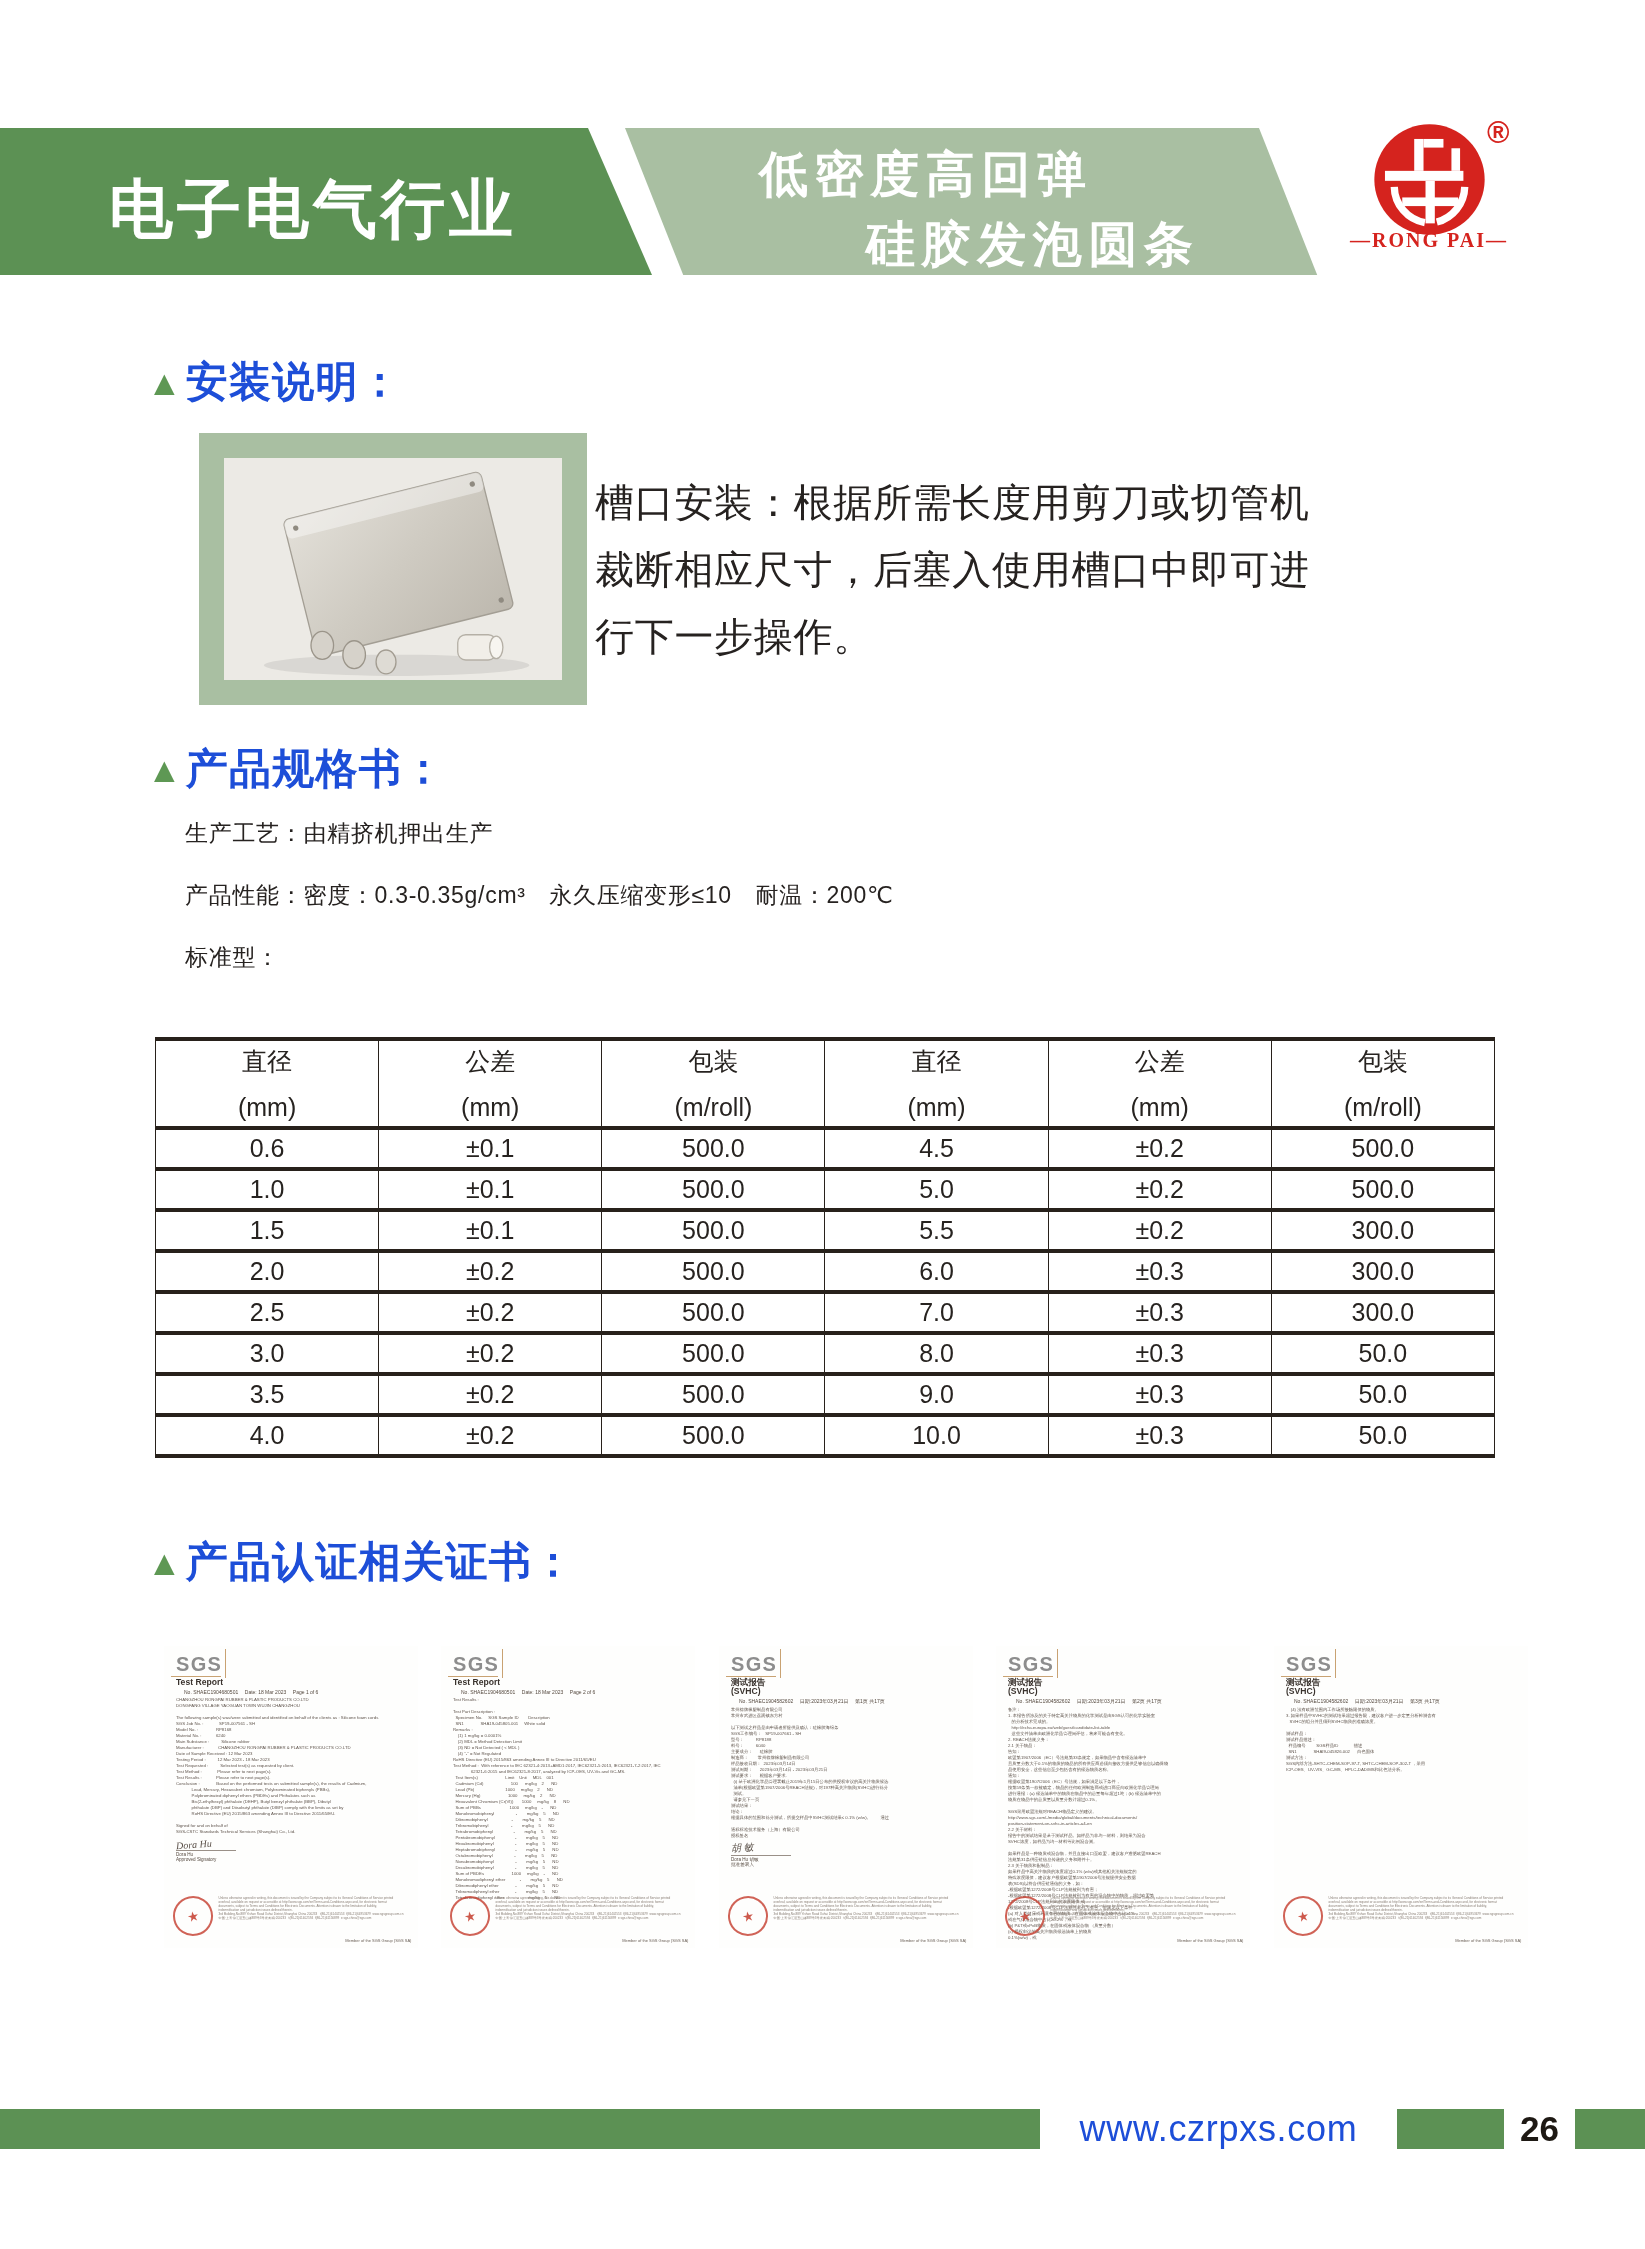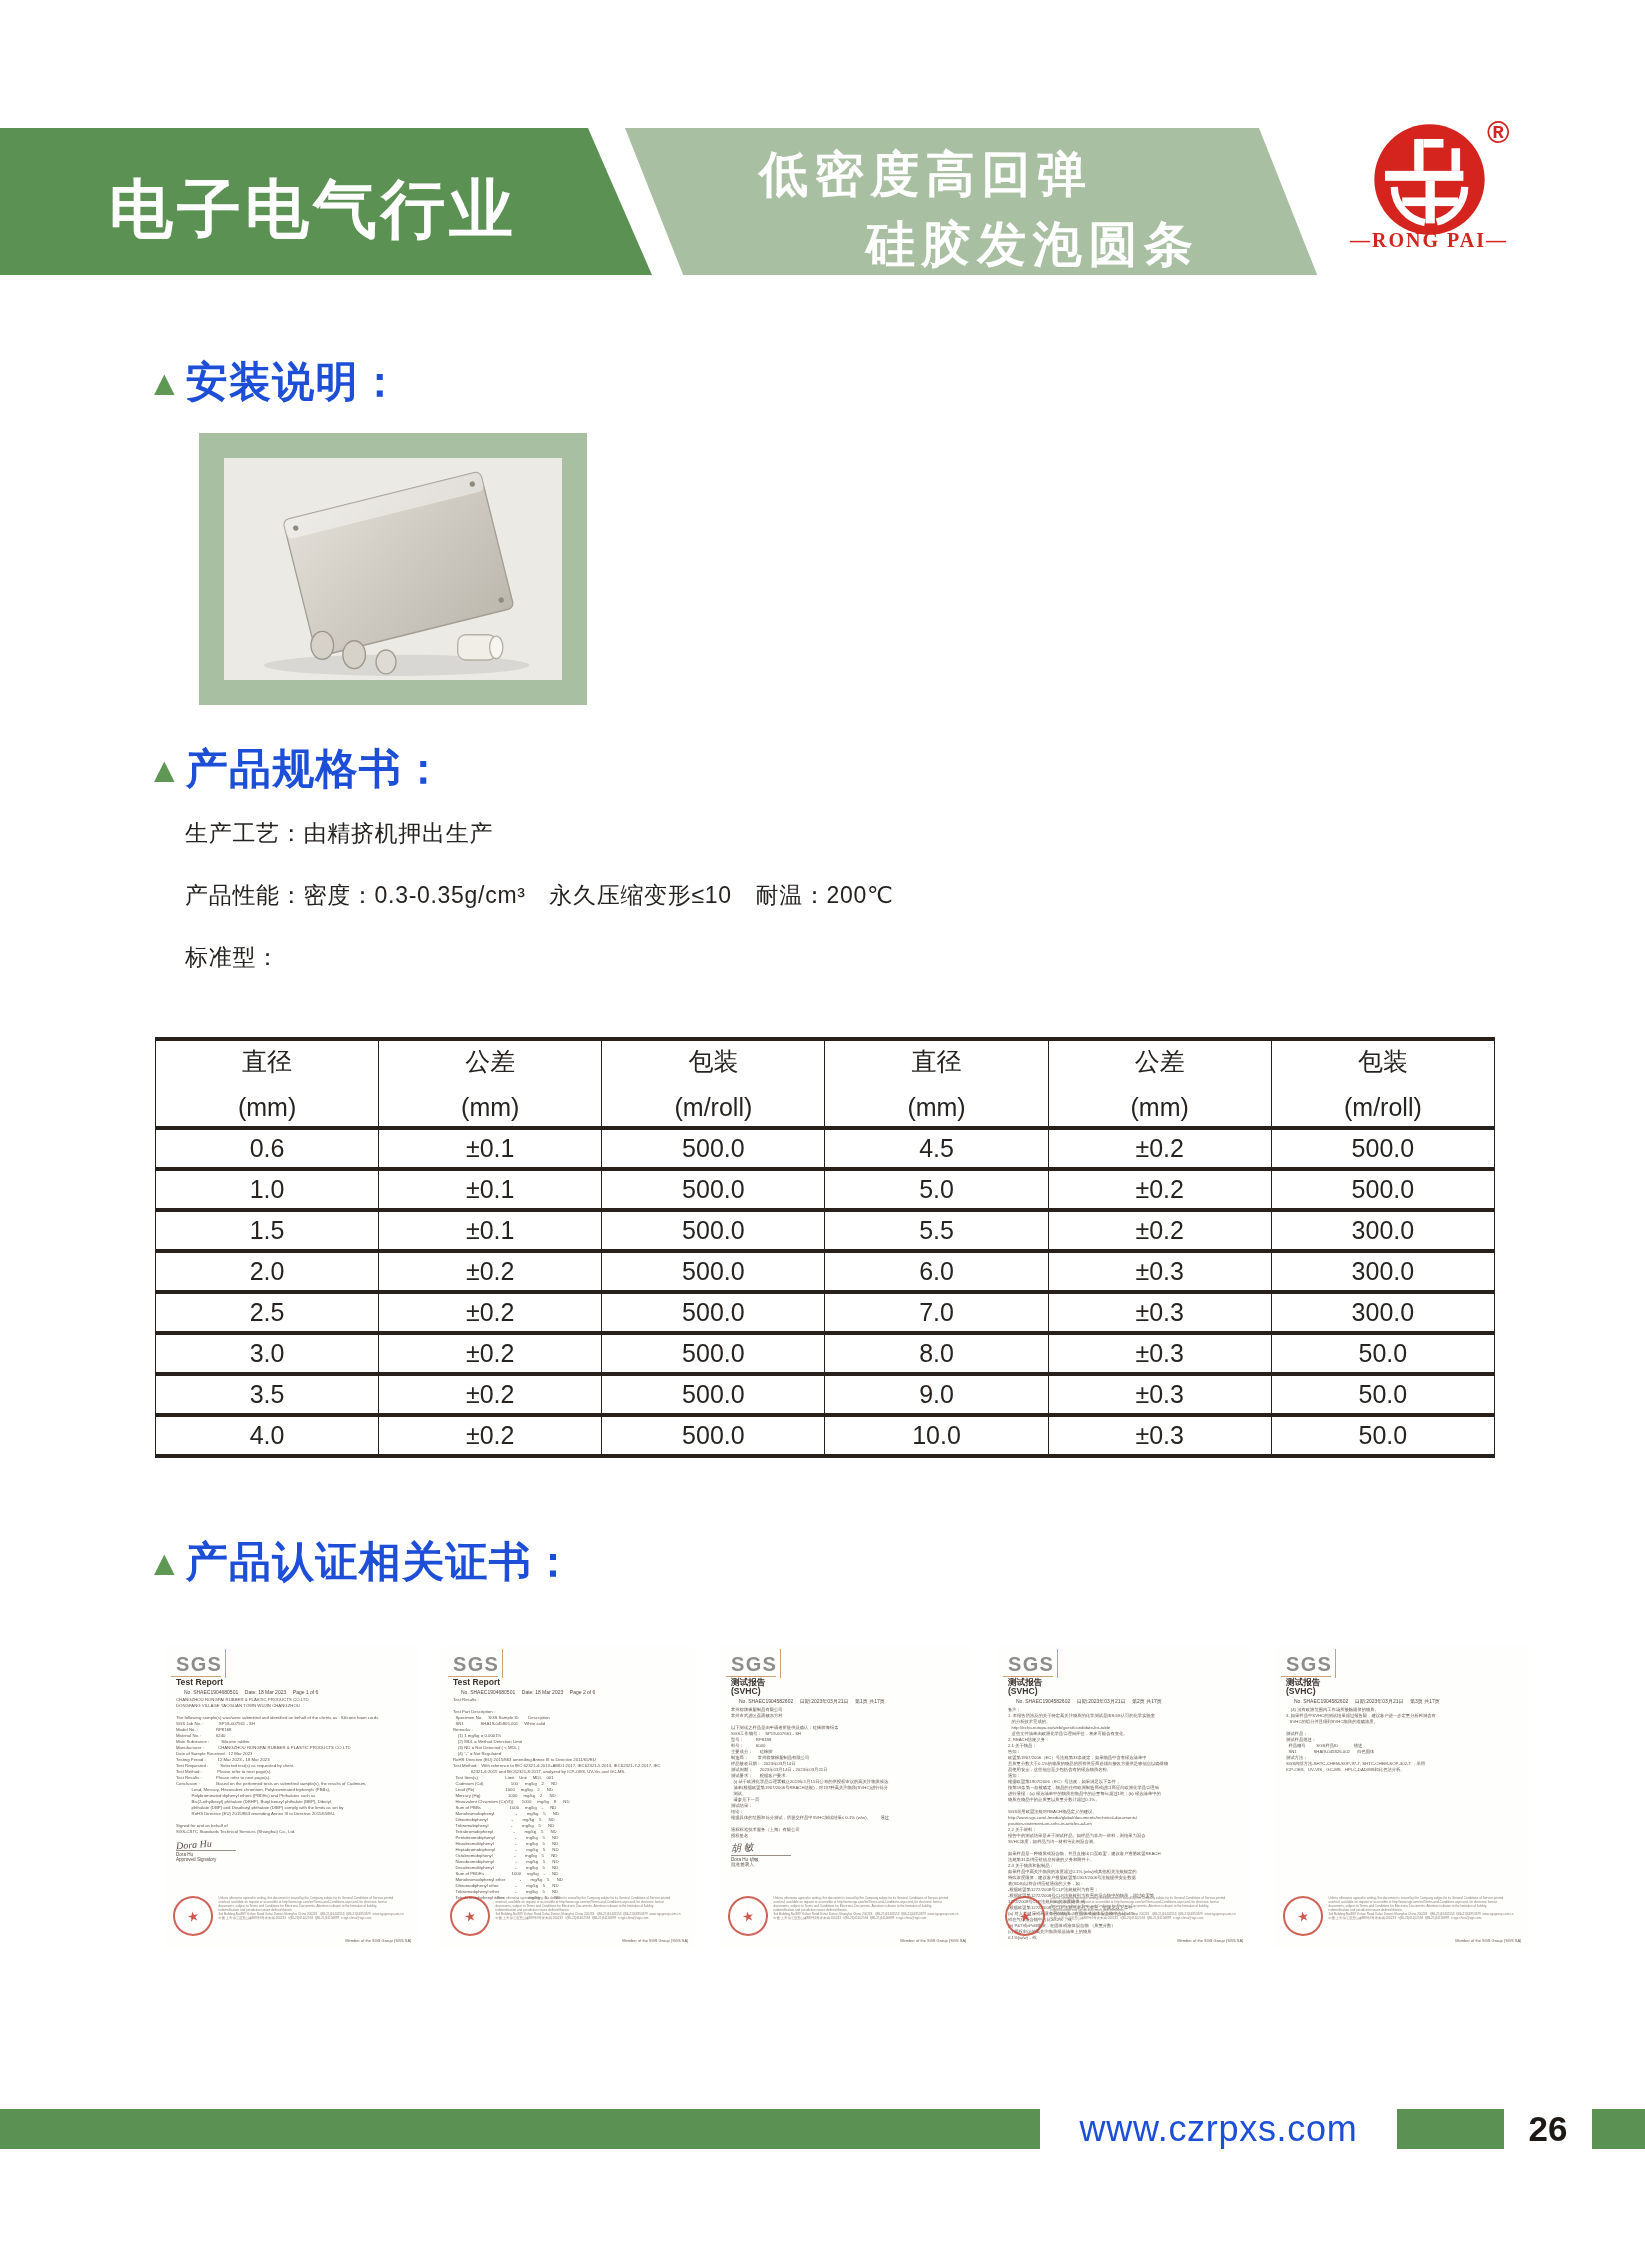--- a/index.html
+++ b/index.html
@@ -134,20 +134,25 @@
         </g>
         <ellipse cx="148" cy="282" rx="17" ry="21" fill="#d6d2ca" stroke="#9b958a" stroke-width="2"></ellipse>
         <ellipse cx="196" cy="296" rx="17" ry="21" fill="#d6d2ca" stroke="#9b958a" stroke-width="2"></ellipse>
         <ellipse cx="244" cy="307" rx="15" ry="18" fill="#dedbd4" stroke="#a39d92" stroke-width="2"></ellipse>
         <rect x="352" y="266" width="58" height="38" rx="12" fill="#f1eee8" stroke="#b5b0a6" stroke-width="2"></rect>
         <ellipse cx="410" cy="285" rx="10" ry="17" fill="#f7f5f0" stroke="#b5b0a6" stroke-width="2"></ellipse>
       </svg>
     </div>
   </div>
 
+  <div class="install-text">
+    <div>槽口安装：根据所需长度用剪刀或切管机</div>
+    <div>裁断相应尺寸，后塞入使用槽口中即可进</div>
+    <div>行下一步操作。</div>
+  </div>
 
   <div class="sec-heading" style="left:147px;top:741px;">
     <span class="tri">▲</span>
     <span class="txt">产品规格书：</span>
   </div>
   <div class="spec-line" style="top:818px;">生产工艺：由精挤机押出生产</div>
   <div class="spec-line" style="top:880px;">产品性能：密度：0.3-0.35g/cm³　永久压缩变形≤10　耐温：200℃</div>
   <div class="spec-line" style="top:942px;">标准型：</div>
 
   <table class="spec-table">
@@ -538,18 +543,18 @@
         </div>
         <div class="cert-member">Member of the SGS Group (SGS SA)</div>
       </div>
     </div>
   </div>
 
   <div class="footer-bar"></div>
   <div class="footer-cut" style="left:1040px;width:357px;">
     <span class="footer-site">www.czrpxs.com</span>
   </div>
-  <div class="footer-cut" style="left:1504px;width:88px;">
+  <div class="footer-cut" style="left:1504px;width:71px;">
     <span class="footer-page">26</span>
   </div>
 
 </div>
 
 
 </body></html>

